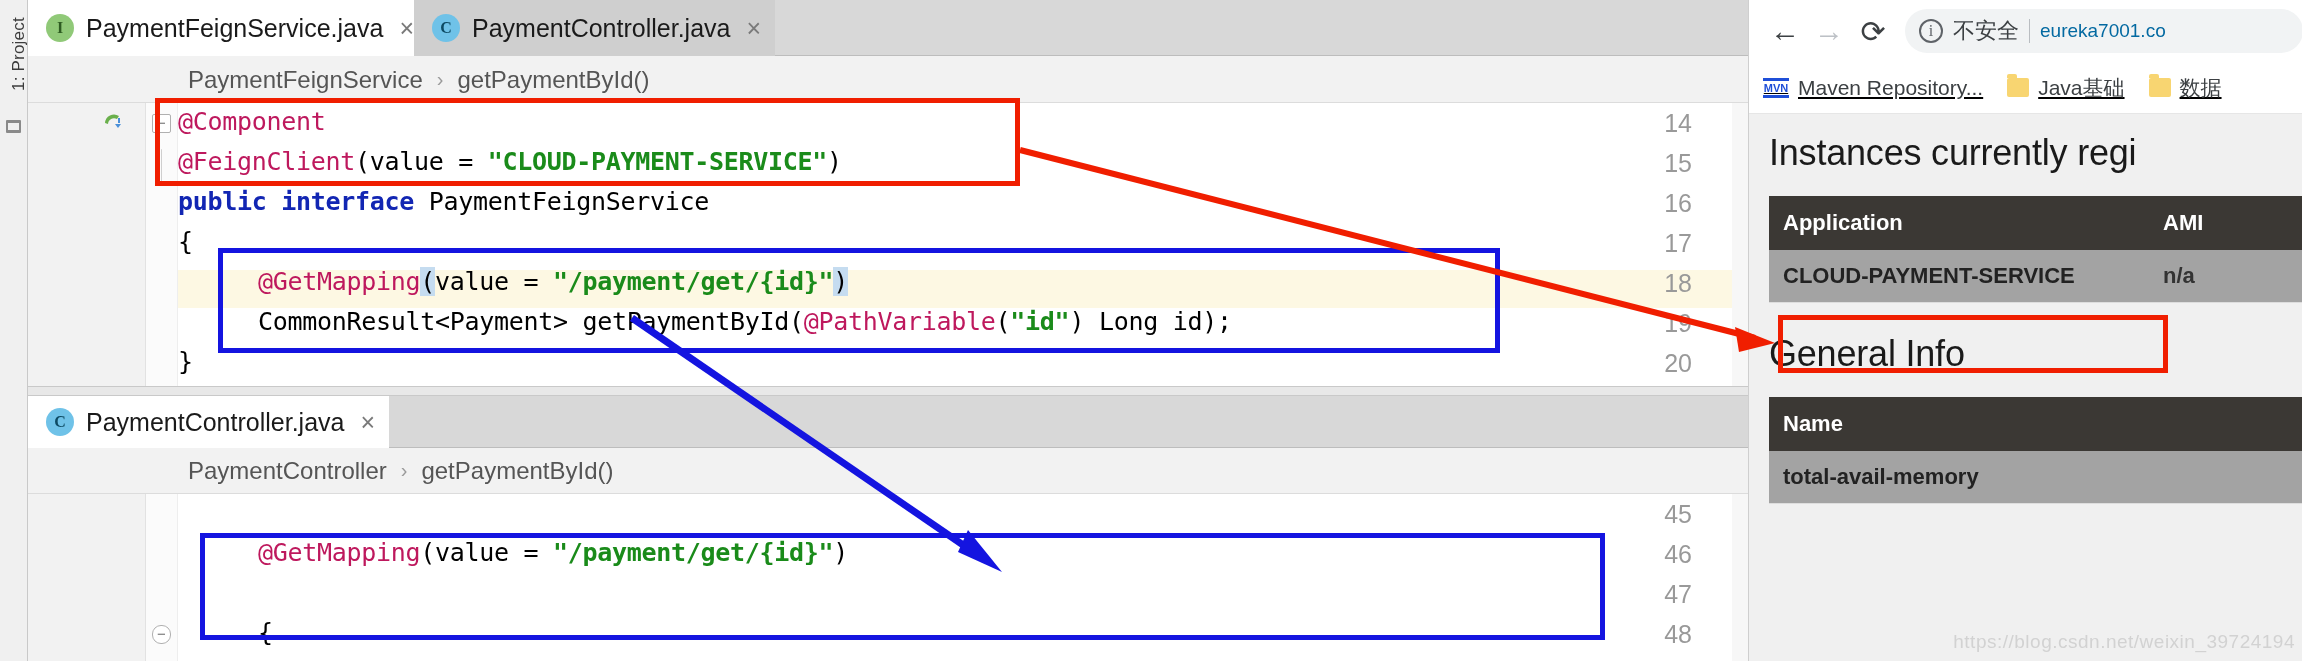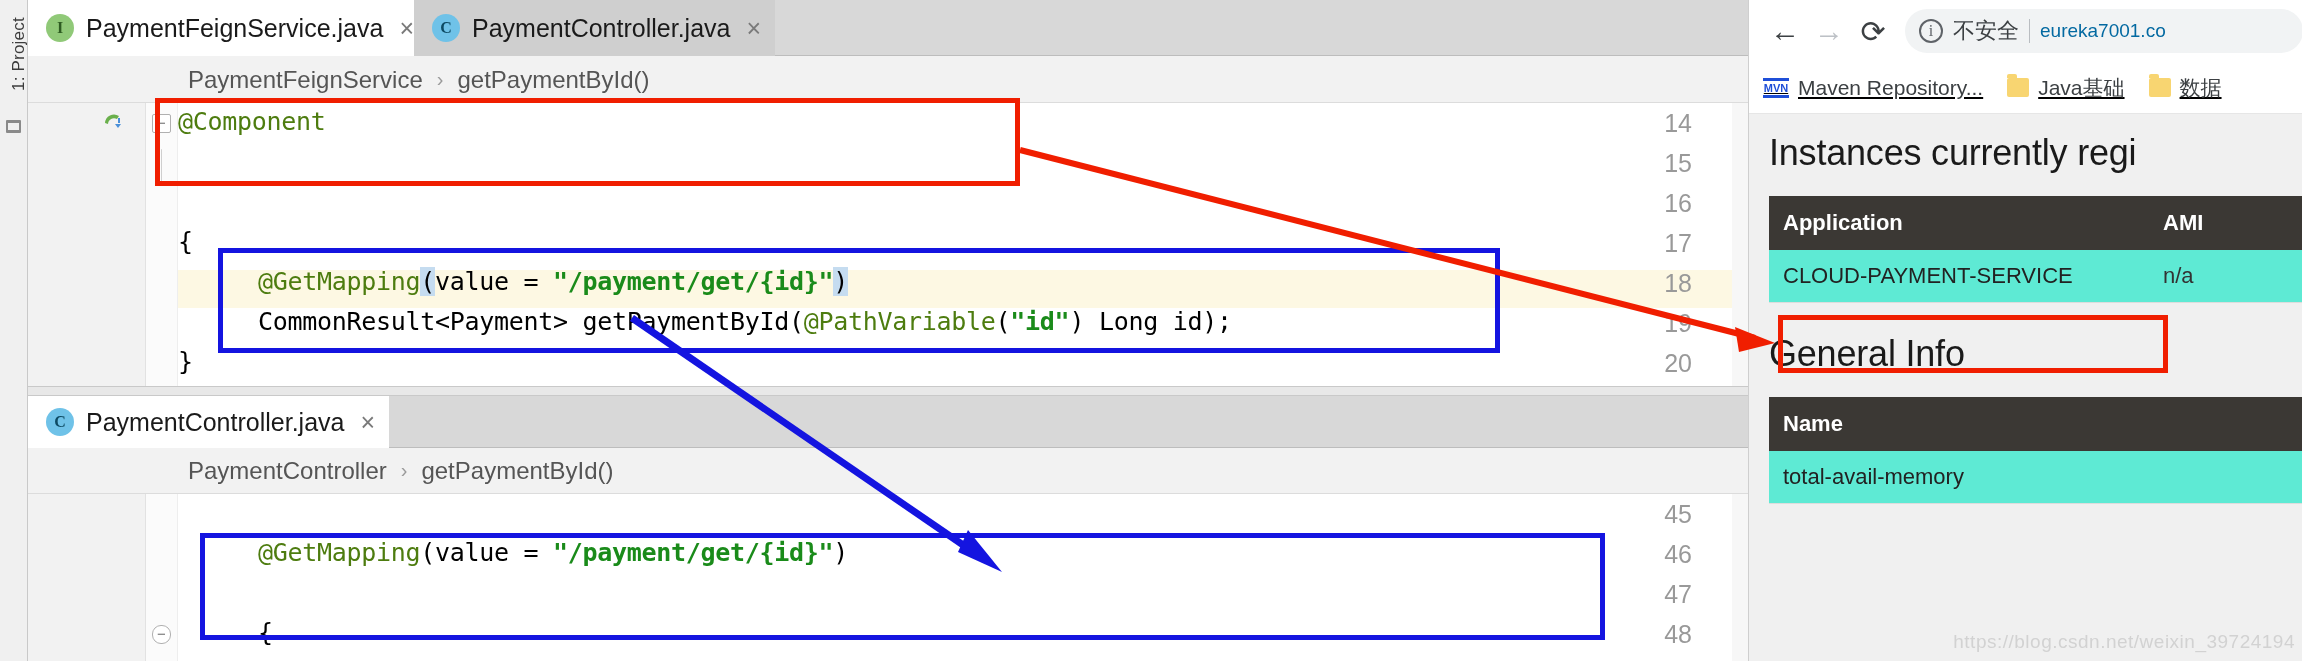--- a/index.html
+++ b/index.html
@@ -148,21 +148,21 @@
   .fold.line {
     position: absolute; left: 133px;
     width: 1px; border: none; background: #cfcfcf;
   }
   .runmark {
     position: absolute; left: 74px;
     width: 24px; height: 24px;
   }
 
   
-  .t-anno   { color: #4d7c0f; }
+  .t-anno   { color: #be185d; }
   .t-kw     { color: #1226b3; font-weight: bold; }
   .t-str    { color: #1a8b1a; font-weight: bold; }
   .t-plain  { color: #000000; }
   .t-sel    { background: #c5dcf0; }
 
   
   .splitter {
     position: absolute; left: 28px;
     width: 1720px; height: 10px;
     background: #e8e8e8;
@@ -280,22 +280,23 @@
     color: #ffffff;
     text-align: left;
     font-size: 22px;
     font-weight: bold;
     padding: 14px 0 14px 14px;
   }
   .eu-table td {
     font-size: 22px;
     color: #222222;
     padding: 13px 0 13px 14px;
-    background: #5eead4;
+    background: #a3a3a3;
     border-bottom: 1px solid #dddddd;
+    font-weight: bold;
   }
   .eu-table td.na { color: #333333; }
 
   
   .watermark {
     position: absolute; right: 8px; bottom: 8px;
     font-size: 19px; color: #d2d2d2;
     white-space: nowrap;
     letter-spacing: .5px;
   }
@@ -359,22 +360,24 @@
             <rect x="16" y="8" width="2" height="5" fill="#4a90d9"></rect>
           </svg>
       </div>
 
       <div class="lineno" style="top:6px;">14</div>
       <div class="fold" style="top:11px;">−</div>
       <div class="codeline" style="top:4px;"><span class="t-anno">@Component</span></div>
 
       <div class="lineno" style="top:46px;">15</div>
       <div class="fold line" style="top:46px;height:34px;"></div>
+      <div class="codeline" style="top:44px;"><span class="t-anno">@FeignClient</span><span class="t-plain">(value = </span><span class="t-str">"CLOUD-PAYMENT-SERVICE"</span><span class="t-plain">)</span></div>
 
       <div class="lineno" style="top:86px;">16</div>
+      <div class="codeline" style="top:84px;"><span class="t-kw">public interface </span><span class="t-plain">PaymentFeignService</span></div>
 
       <div class="lineno" style="top:126px;">17</div>
       <div class="codeline" style="top:124px;"><span class="t-plain">{</span></div>
 
       <div class="lineno" style="top:166px;">18</div>
       <div class="codeline" style="top:164px; left:230px;"><span class="t-anno">@GetMapping</span><span class="t-plain t-sel">(</span><span class="t-plain">value = </span><span class="t-str">"/payment/get/{id}"</span><span class="t-plain t-sel">)</span></div>
 
       <div class="lineno" style="top:206px;">19</div>
       <div class="codeline" style="top:204px; left:230px;"><span class="t-plain">CommonResult&lt;Payment&gt; getPaymentById(</span><span class="t-anno">@PathVariable</span><span class="t-plain">(</span><span class="t-str">"id"</span><span class="t-plain">) Long id);</span></div>
 

